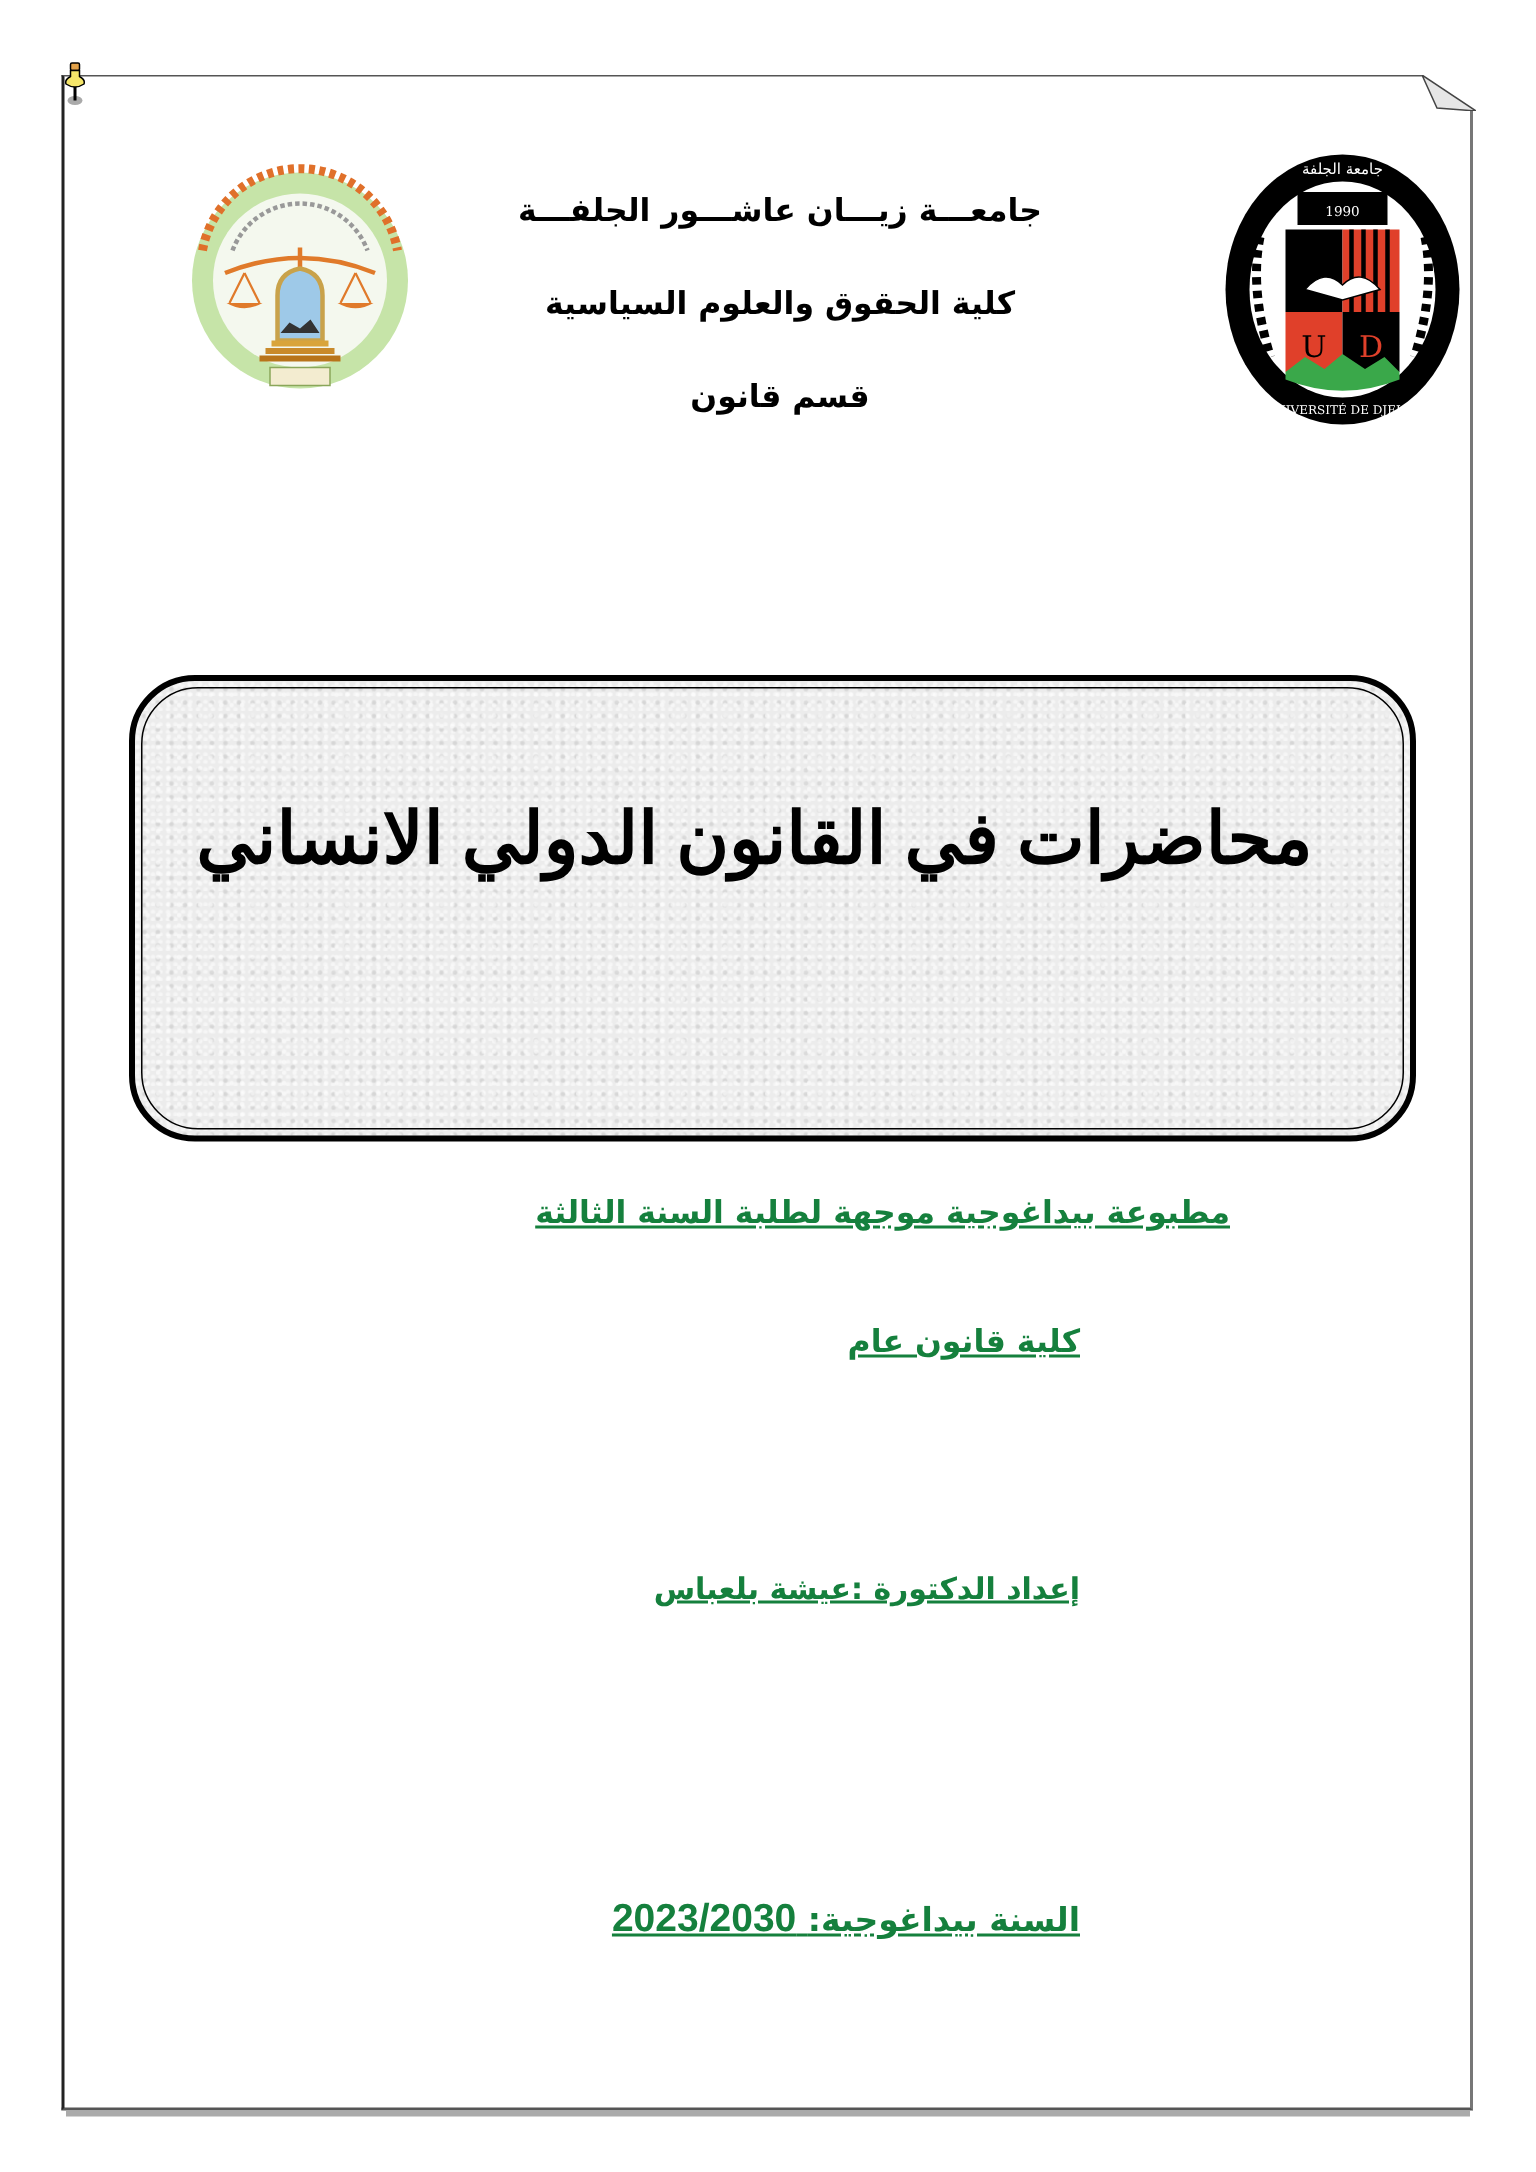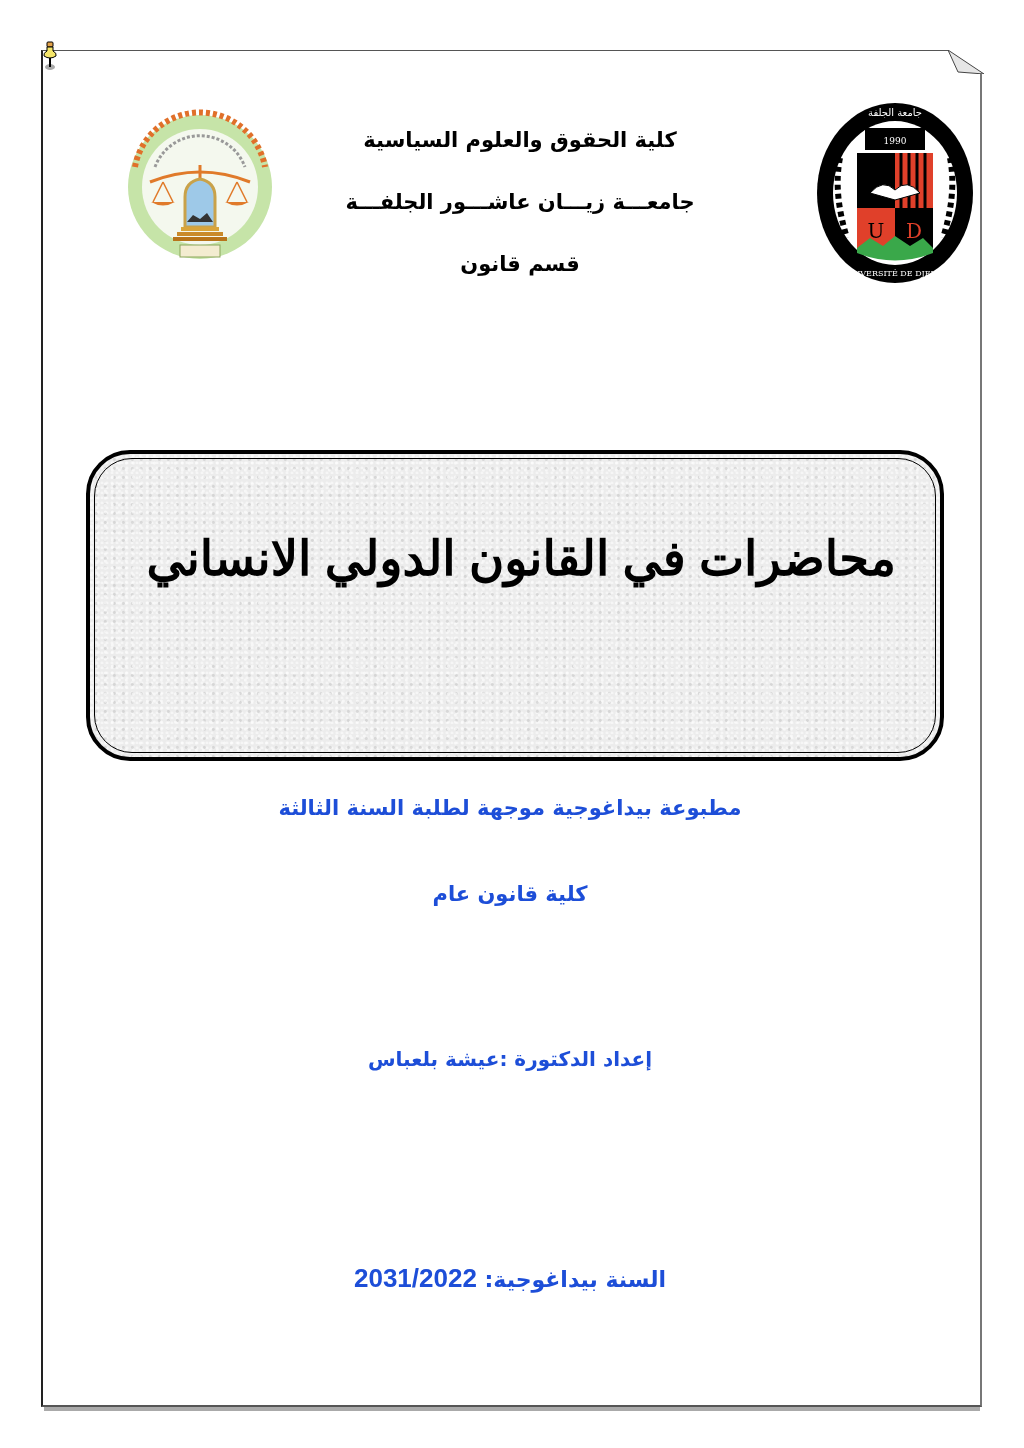--- a/index.html
+++ b/index.html
@@ -22,23 +22,23 @@
       position: absolute; left: 86px; top: 450px; width: 858px; height: 311px; box-sizing: border-box;
       border: 4px solid #000; border-radius: 44px;
       background: #ececec;
       background-image:
         radial-gradient(circle at 20% 30%, rgba(255,255,255,0.6) 0 1px, transparent 2px),
         radial-gradient(circle at 70% 60%, rgba(200,200,200,0.6) 0 1px, transparent 2px),
         radial-gradient(circle at 40% 80%, rgba(255,255,255,0.5) 0 1px, transparent 2px);
       background-size: 7px 7px, 9px 9px, 5px 5px;
     }
     .title-inner { position: absolute; left: 4px; top: 4px; right: 4px; bottom: 4px; border: 1.5px solid #000; border-radius: 38px; }
-    .title-text { position: absolute; left: 20px; right: 44px; top: 76px; text-align: right; direction: rtl;
-      font-family: Liberation Sans, sans-serif; font-weight: bold; font-size: 48px; color: #000; }
-    .line { position: absolute; text-align: center; direction: rtl; font-family: "DejaVu Sans", sans-serif; font-weight: bold; color: #1d4ed8; }
+    .title-text { position: absolute; left: 20px; right: 44px; top: 76px; text-align: center; direction: rtl;
+      font-family: Liberation Serif, serif; font-weight: bold; font-size: 48px; color: #000; }
+    .line { position: absolute; direction: rtl; font-family: "DejaVu Sans", sans-serif; font-weight: bold; color: #15803d; text-decoration: underline; }
     .subtitle { left: 200px; width: 620px; top: 796px; font-size: 21px; }
     .spec { left: 300px; width: 420px; top: 882px; font-size: 21px; }
     .author { left: 300px; width: 420px; top: 1018px; font-size: 20px; margin-top: 29px; }
     .year { left: 300px; width: 420px; top: 1263px; font-size: 22px; }
     .year .num { font-family: "Liberation Sans", sans-serif; font-weight: bold; font-size: 26px; }
   </style>
 </head>
 <body>
 
 <div class="page"></div>
@@ -97,29 +97,29 @@
   <rect x="80" y="110" width="38" height="40" fill="#000"></rect>
   <path d="M42,150 L55,140 L68,148 L80,138 L95,148 L108,140 L118,150 L118,155 Q80,170 42,155 Z" fill="#3aa84a"></path>
   <path d="M55,95 Q68,80 80,92 Q92,80 105,95 L80,102 Z" fill="#fff" stroke="#000"></path>
   <text x="61" y="140" font-size="20" fill="#000" text-anchor="middle" font-family="DejaVu Serif, serif">U</text>
   <text x="99" y="140" font-size="20" fill="#e0402a" text-anchor="middle" font-family="DejaVu Serif, serif">D</text>
   <text x="80" y="18" font-size="10" fill="#fff" text-anchor="middle" font-family="DejaVu Sans, sans-serif">جامعة الجلفة</text>
   <text x="80" y="178" font-size="8" fill="#fff" text-anchor="middle" font-family="DejaVu Serif, serif">UNIVERSITÉ DE DJELFA</text>
 </svg>
 
 <div class="header-text">
+  <div>جامعـــة زيـــان عاشـــور الجلفـــة</div>
   <div>كلية الحقوق والعلوم السياسية</div>
-  <div>جامعـــة زيـــان عاشـــور الجلفـــة</div>
   <div>قسم قانون</div>
 </div>
 
 <div class="title-box">
   <div class="title-inner"></div>
   <div class="title-text">محاضرات في القانون الدولي الانساني</div>
 </div>
 
 <div class="line subtitle">مطبوعة بيداغوجية موجهة لطلبة  السنة الثالثة</div>
 <div class="line spec">كلية قانون عام</div>
 <div class="line author">إعداد الدكتورة :عيشة بلعباس</div>
 <div class="line year">
   <span>السنة بيداغوجية:</span>
-  <span class="num">2031/2022</span>
+  <span class="num">2023/2030</span>
 </div>
 
 </body></html>

